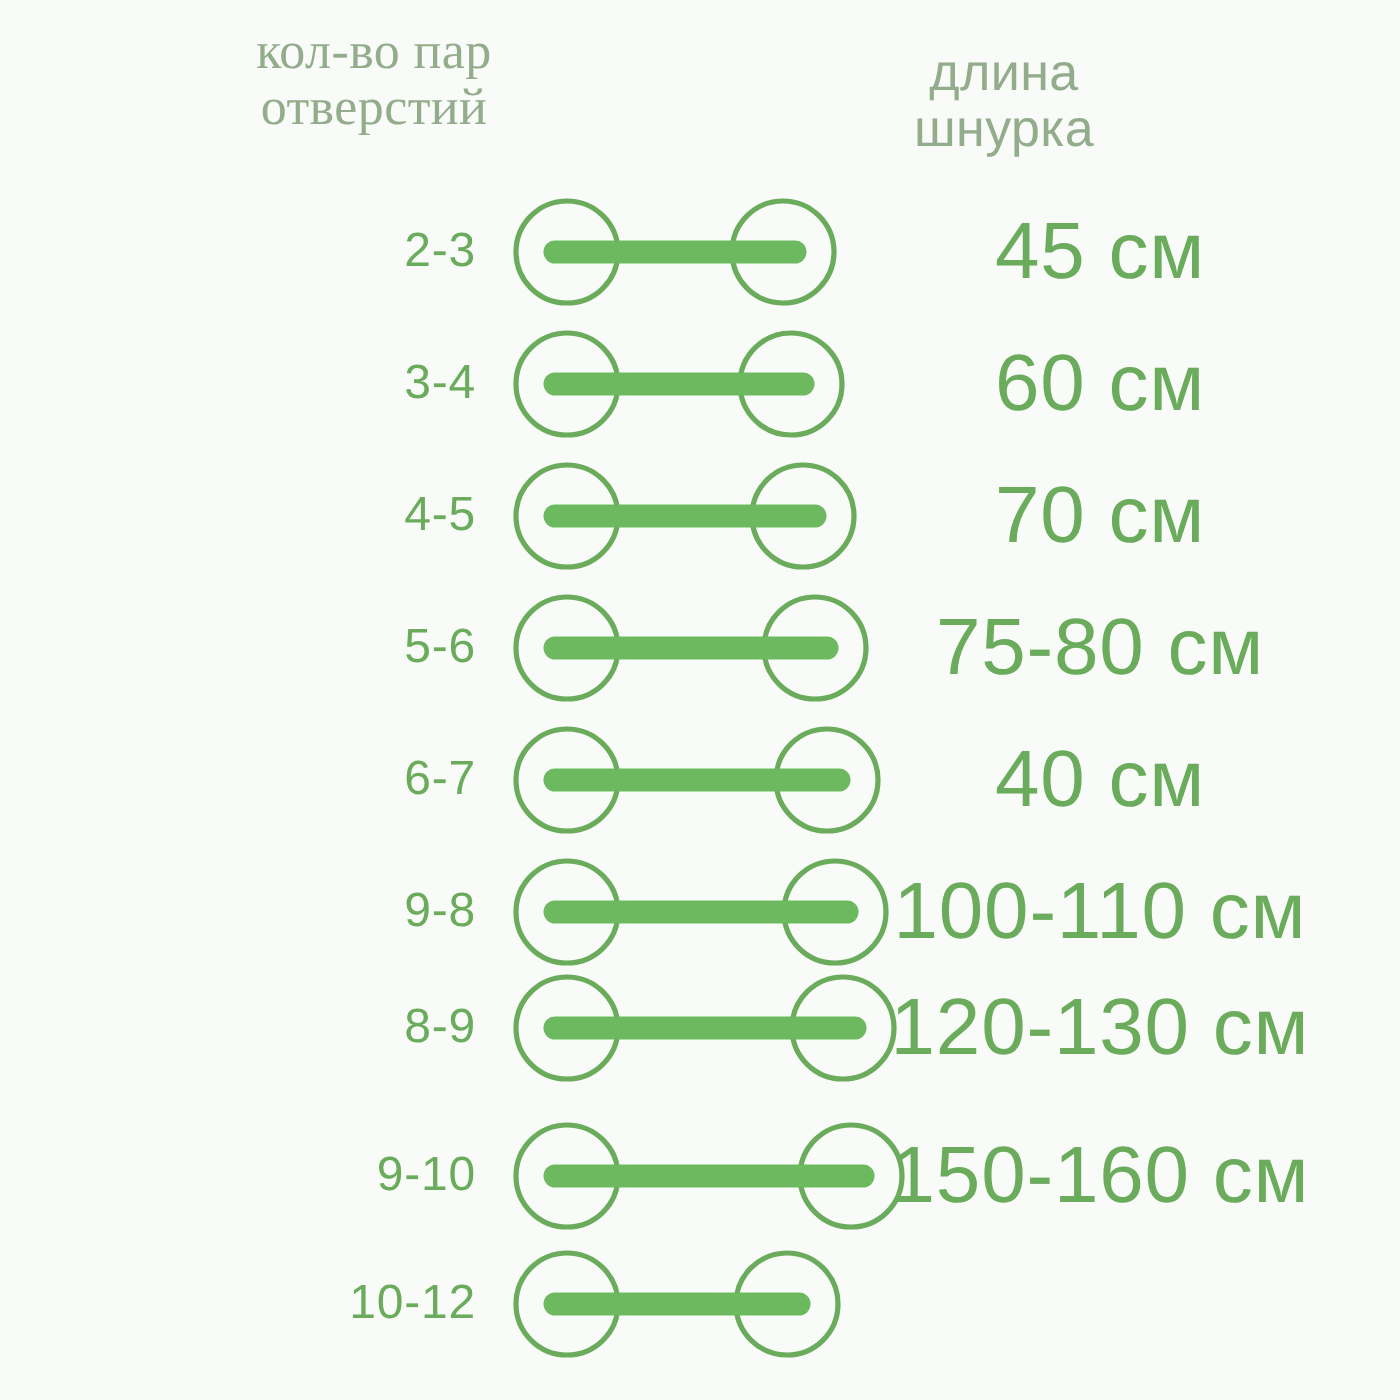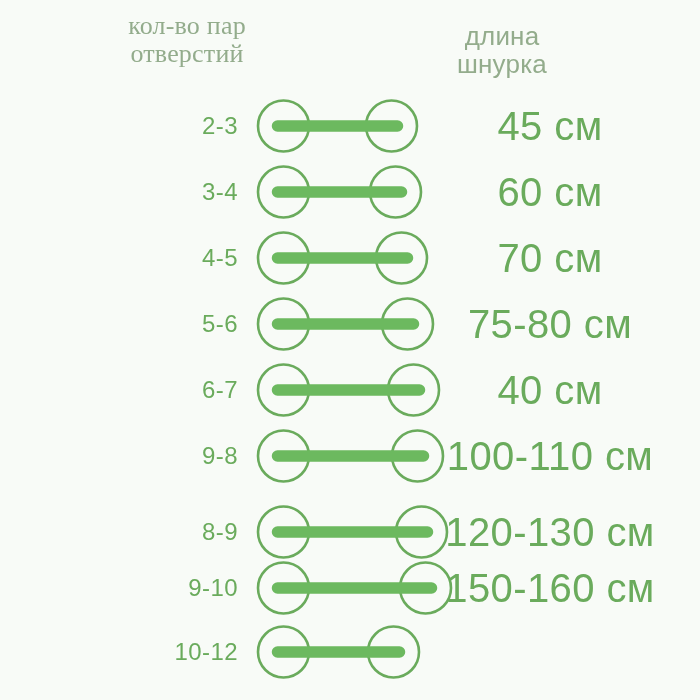--- a/index.html
+++ b/index.html
@@ -170,21 +170,21 @@
         <div class="pairs-label">9-8</div>
         <div class="lace-icon" style="left: 253.5px; width: 193px;">
           <svg width="193" height="62" viewBox="0 0 193 62">
             <circle class="ring" cx="29.5" cy="31" r="25.5"></circle>
             <circle class="ring" cx="163.5" cy="31" r="25.5"></circle>
             <line class="cord" x1="23.5" y1="31" x2="169.5" y2="31"></line>
           </svg>
         </div>
         <div class="length-label" style="left: 420px; width: 260px; text-align: right;">100-110 см</div>
       </div>
-      <div class="row" style="top: 501px;">
+      <div class="row" style="top: 483px;">
         <div class="pairs-label">8-9</div>
         <div class="lace-icon" style="left: 253.5px; width: 197px;">
           <svg width="197" height="62" viewBox="0 0 197 62">
             <circle class="ring" cx="29.5" cy="31" r="25.5"></circle>
             <circle class="ring" cx="167.5" cy="31" r="25.5"></circle>
             <line class="cord" x1="23.5" y1="31" x2="173.5" y2="31"></line>
           </svg>
         </div>
         <div class="length-label" style="left: 420px; width: 260px;">120-130 см</div>
       </div>

